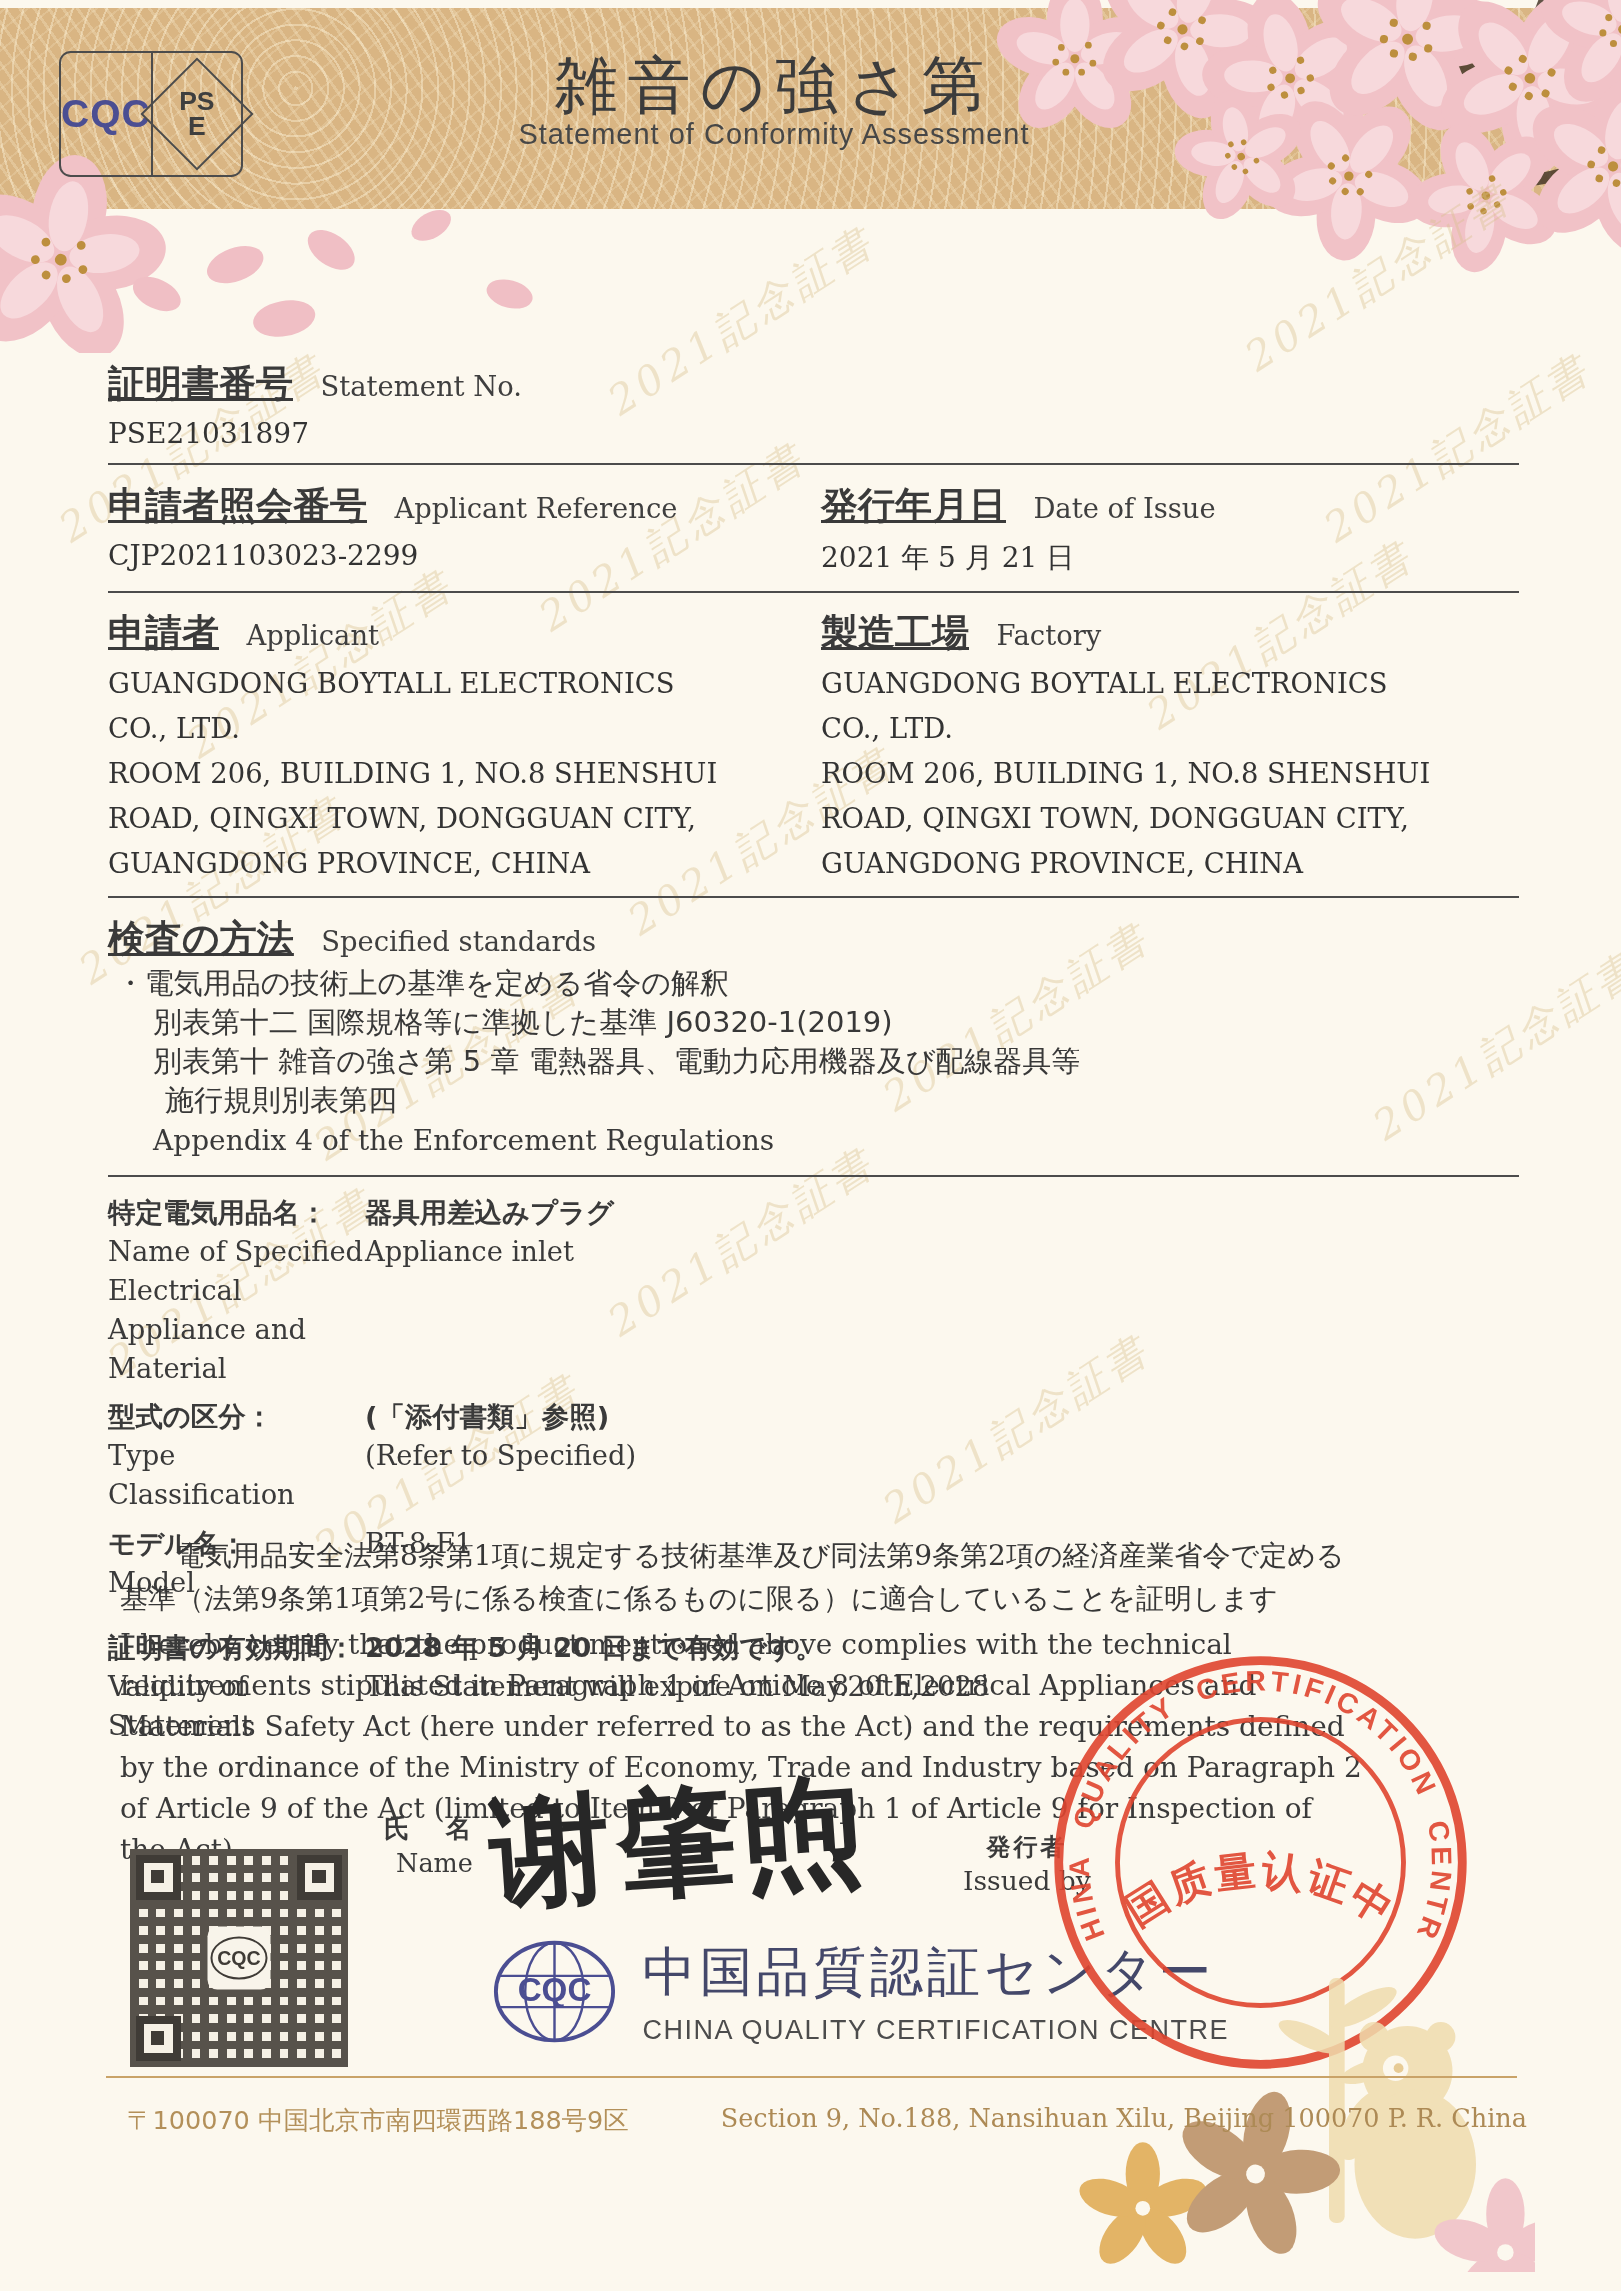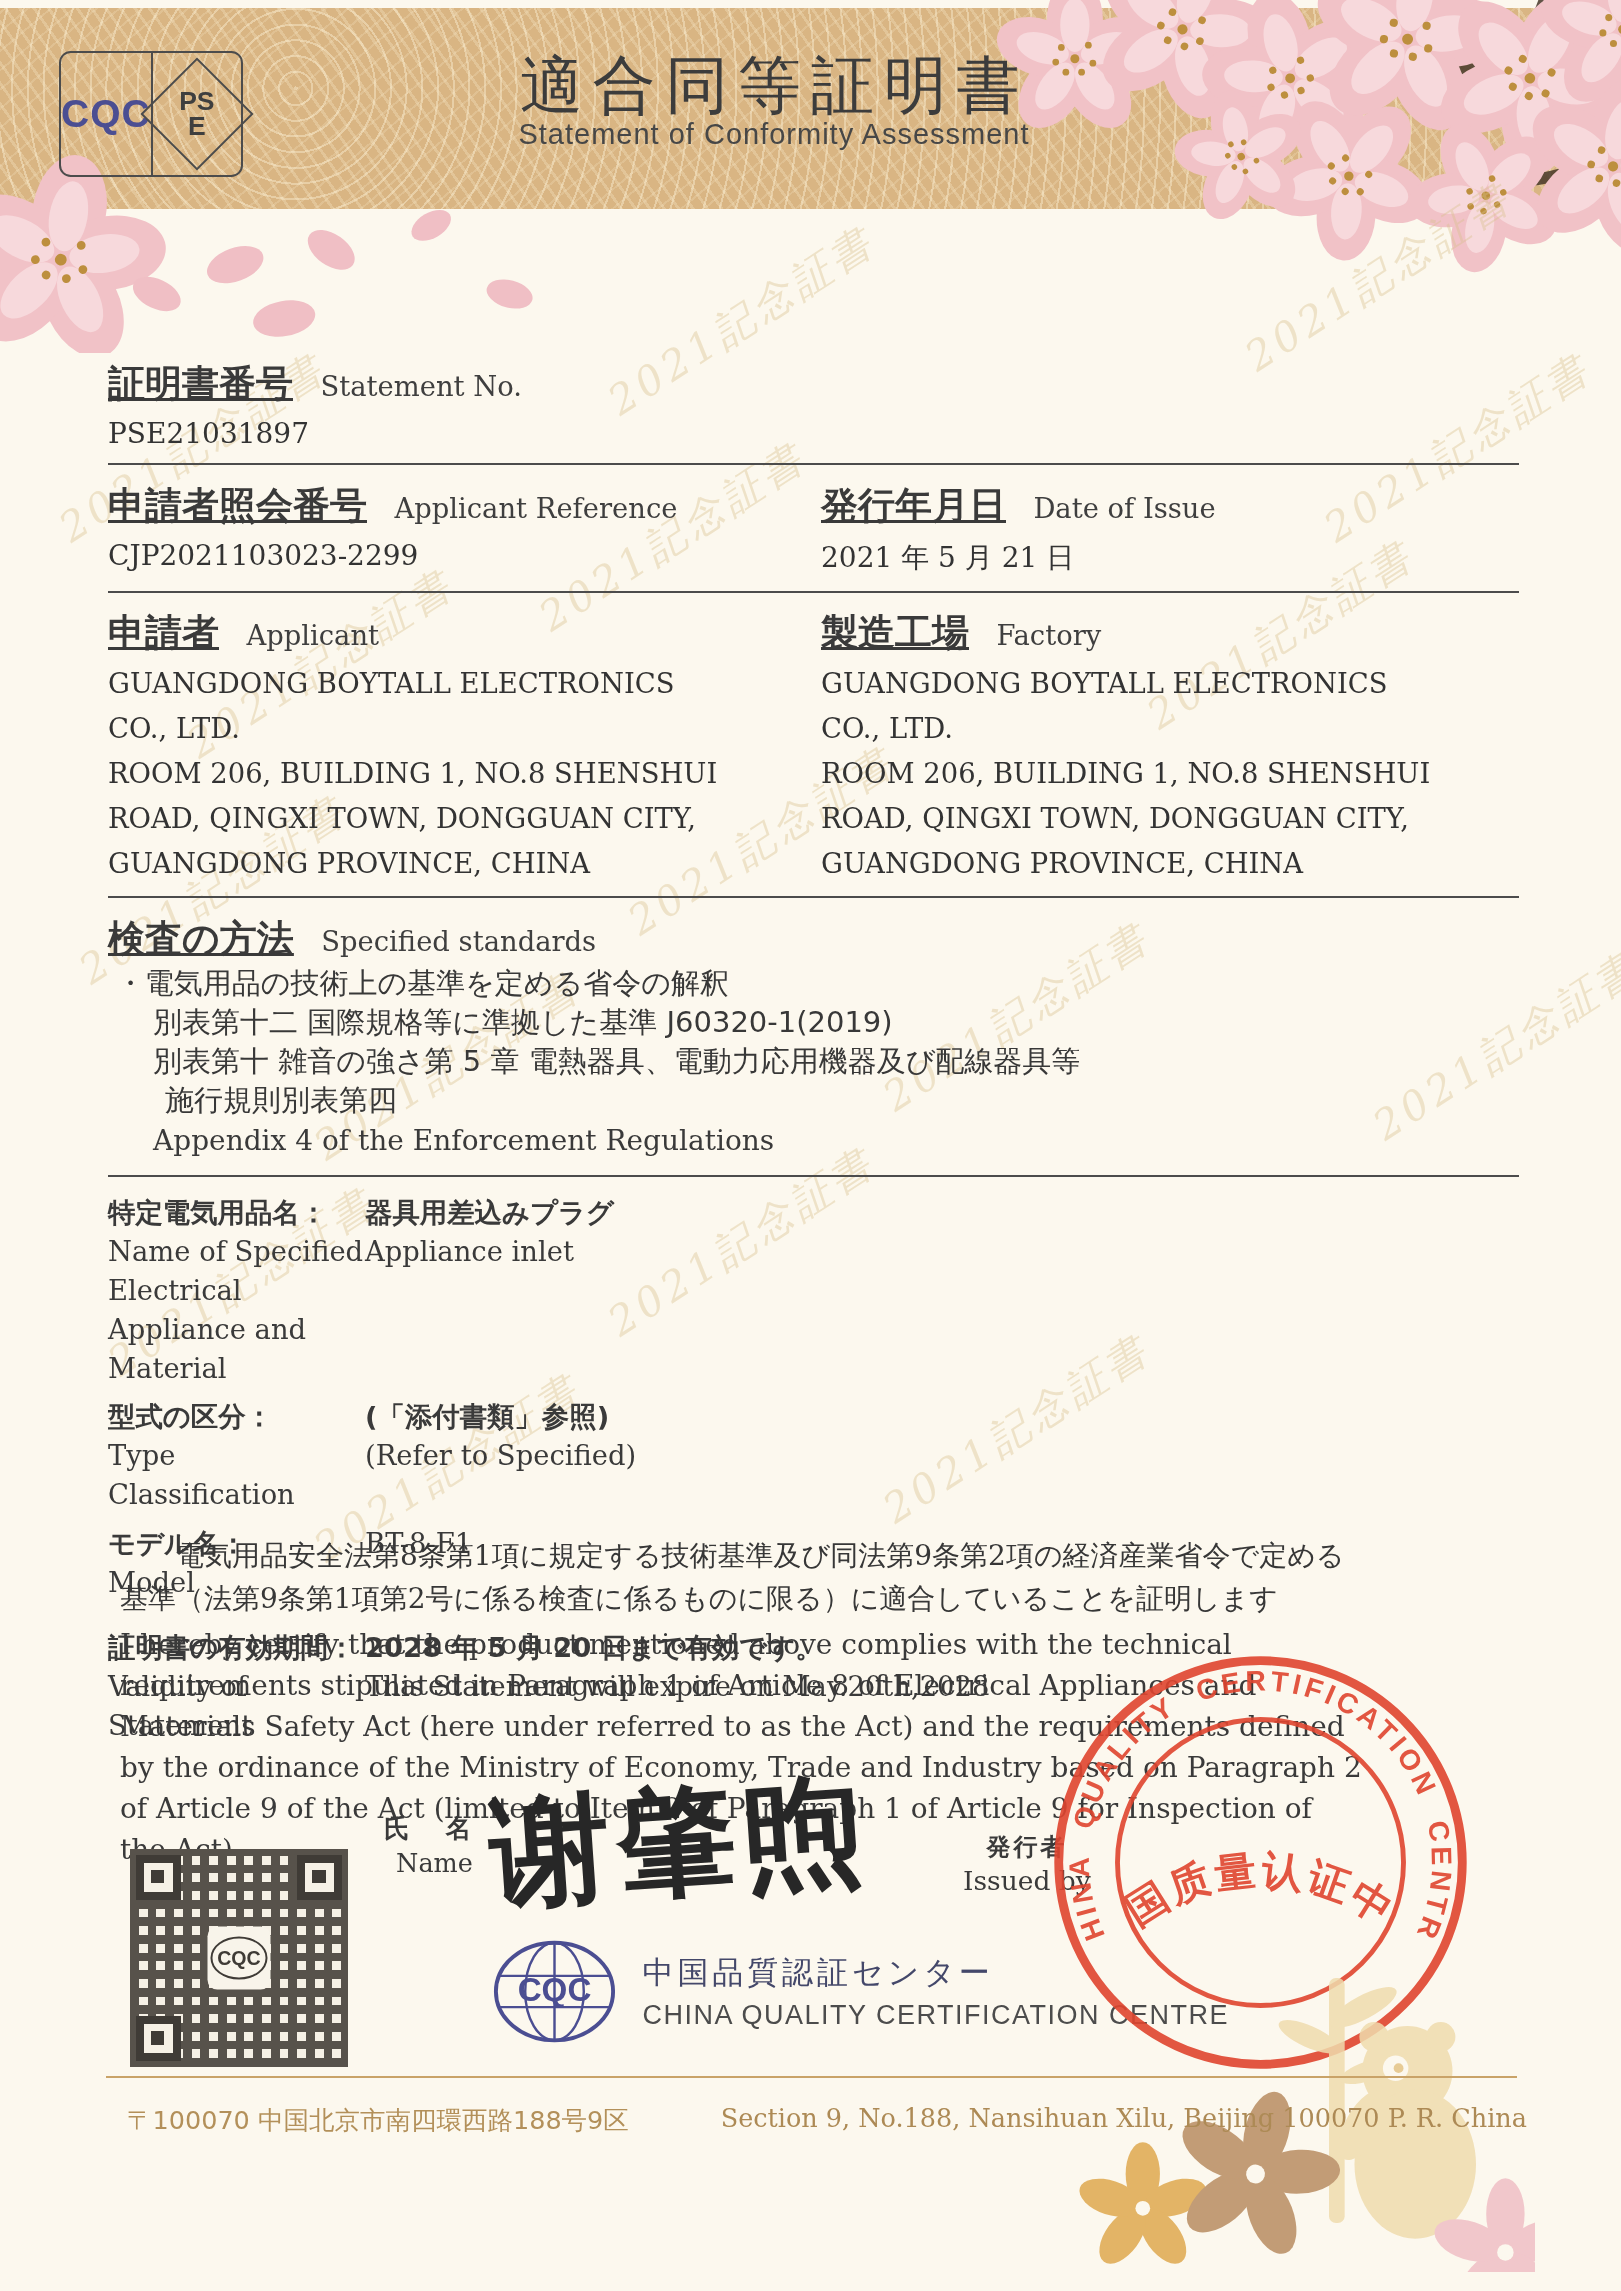--- a/index.html
+++ b/index.html
@@ -71,21 +71,21 @@
   .signature{
     position:absolute;left:490px;top:1762px;font-size:120px;color:#272727;
     font-family:"DejaVu Serif","Liberation Serif",serif;font-weight:bold;
     transform:rotate(-4deg);letter-spacing:5.9px;white-space:nowrap;
   }
   .issued-label{position:absolute;left:963px;top:1811px;text-align:center;}
   .issued-label .jp{font-size:24px;display:block;letter-spacing:2.9px;margin-top:20px;}
   .issued-label .en{font-size:26.5px;display:block;margin-top:2px;}
   
   .issuer{position:absolute;left:492px;top:1929px;display:flex;align-items:center;gap:25.5px;}
-  .issuer-texts .njp{font-size:31px;color:#44486a;font-family:"DejaVu Sans","Liberation Sans",sans-serif;letter-spacing:3.9px;}
+  .issuer-texts .njp{font-size:53px;color:#44486a;font-family:"DejaVu Sans","Liberation Sans",sans-serif;letter-spacing:3.9px;}
   .issuer-texts .nen{font-family:"Liberation Sans","DejaVu Sans",sans-serif;font-size:27px;color:#4c4c4c;letter-spacing:1.5px;margin-top:5.9px;}
   
   .qr{
     position:absolute;left:130px;top:1849px;width:218px;height:218px;
     background-color:#f6f1e6;
     background-image:
       repeating-linear-gradient(0deg,#57524b 0 8.8px,transparent 8.8px 17.6px),
       repeating-linear-gradient(90deg,#57524b 0 8.8px,#f6f1e6 8.8px 17.6px),
       repeating-linear-gradient(45deg,#f6f1e6 0 4.9px,transparent 4.9px 30px);
   }
@@ -173,21 +173,21 @@
     </div>
     <div class="logo-cell">
       <div class="diamond"></div>
       <div class="pse-text">
         <span>PS</span><br>
         <span>E</span>
       </div>
     </div>
   </div>
 
-  <div class="title">適合同等証明書</div>
+  <div class="title">雑音の強さ第</div>
   <div class="subtitle">Statement of Conformity Assessment</div>
 
   <span class="wm" style="left:588px;top:294px;">2021記念証書</span>
   <span class="wm" style="left:1225px;top:250px;">2021記念証書</span>
   <span class="wm" style="left:39px;top:421px;">2021記念証書</span>
   <span class="wm" style="left:519px;top:510px;">2021記念証書</span>
   <span class="wm" style="left:1304px;top:421px;">2021記念証書</span>
   <span class="wm" style="left:167px;top:637px;">2021記念証書</span>
   <span class="wm" style="left:1127px;top:608px;">2021記念証書</span>
   <span class="wm" style="left:59px;top:863px;">2021記念証書</span>

